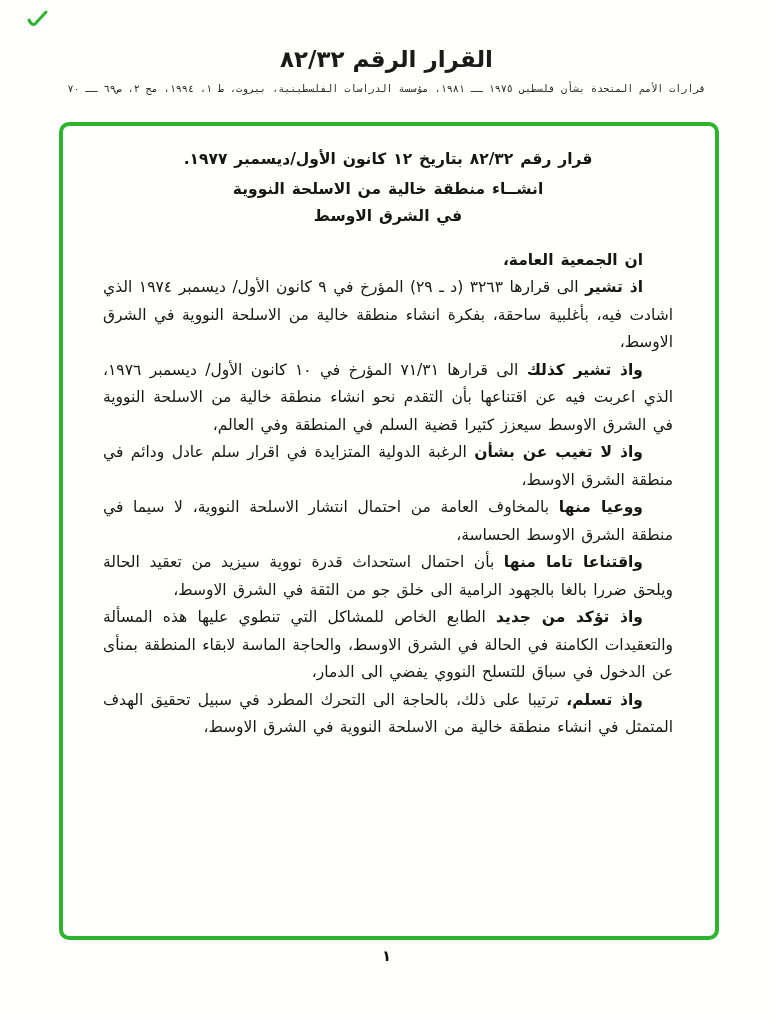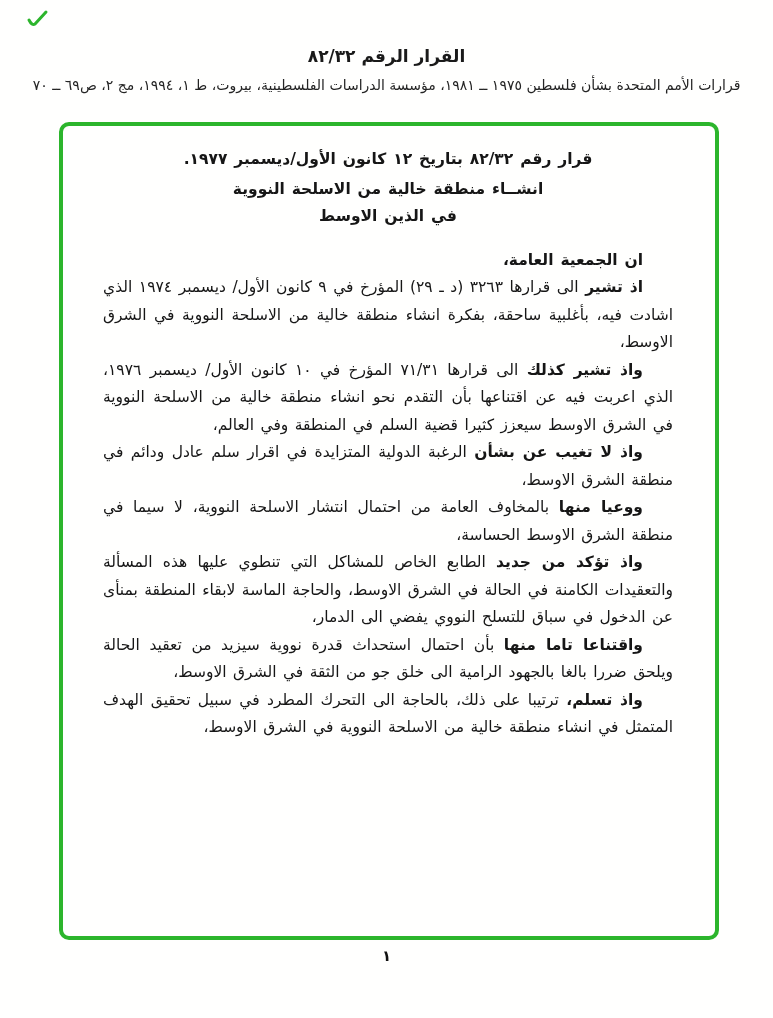--- a/index.html
+++ b/index.html
@@ -24,29 +24,30 @@
 
   .doc-header {
     position: absolute;
     top: 46px;
     left: 0;
     right: 0;
     text-align: center;
     direction: rtl;
   }
   .doc-title {
-    font-size: 17px;
+    font-size: 23px;
     font-weight: bold;
     color: #1a1a1a;
   }
   .source-line {
     margin-top: 11px;
-    font-size: 14px;
+    font-size: 10px;
     color: #242424;
     white-space: nowrap;
+    font-family: Liberation Mono, monospace;
   }
 
   .green-box {
     position: absolute;
     left: 59px;
     top: 122px;
     width: 660px;
     height: 818px;
     border: 4px solid #d946ef;
     border-radius: 10px;
@@ -107,21 +108,21 @@
   <div class="doc-header">
     <div class="doc-title">القرار الرقم ٨٢/٣٢</div>
     <div class="source-line">قرارات الأمم المتحدة بشأن فلسطين ١٩٧٥ ــ ١٩٨١، مؤسسة الدراسات الفلسطينية، بيروت، ط ١، ١٩٩٤، مج ٢، ص٦٩ ــ ٧٠</div>
   </div>
 
   <div class="green-box" style="border-color: rgb(44, 181, 44);">
     <div class="content">
 
       <div class="res-title">قرار رقم ٨٢/٣٢ بتاريخ ١٢ كانون الأول/ديسمبر ١٩٧٧.</div>
       <div class="res-sub">انشــاء منطقة خالية من الاسلحة النووية</div>
-      <div class="res-sub">في الذين الاوسط</div>
+      <div class="res-sub">في الشرق الاوسط</div>
 
       <p class="opening">ان الجمعية العامة،</p>
 
       <p class="para">
         <b class="lead">اذ تشير</b>
         <span>الى قرارها ٣٢٦٣ (د ـ ٢٩) المؤرخ في ٩ كانون الأول/ ديسمبر ١٩٧٤ الذي اشادت فيه، بأغلبية ساحقة، بفكرة انشاء منطقة خالية من الاسلحة النووية في الشرق الاوسط،</span>
       </p>
 
 
       <p class="para">
@@ -133,27 +134,27 @@
         <b class="lead">واذ لا تغيب عن بشأن</b>
         <span>الرغبة الدولية المتزايدة في اقرار سلم عادل ودائم في منطقة الشرق الاوسط،</span>
       </p>
 
       <p class="para">
         <b class="lead">ووعيا منها</b>
         <span>بالمخاوف العامة من احتمال انتشار الاسلحة النووية، لا سيما في منطقة الشرق الاوسط الحساسة،</span>
       </p>
 
       <p class="para">
-        <b class="lead">واذ تؤكد من جديد</b>
-        <span>الطابع الخاص للمشاكل التي تنطوي عليها هذه المسألة والتعقيدات الكامنة في الحالة في الشرق الاوسط، والحاجة الماسة لابقاء المنطقة بمنأى عن الدخول في سباق للتسلح النووي يفضي الى الدمار،</span>
+        <b class="lead">واقتناعا تاما منها</b>
+        <span>بأن احتمال استحداث قدرة نووية سيزيد من تعقيد الحالة ويلحق ضررا بالغا بالجهود الرامية الى خلق جو من الثقة في الشرق الاوسط،</span>
       </p>
 
       <p class="para">
-        <b class="lead">واقتناعا تاما منها</b>
-        <span>بأن احتمال استحداث قدرة نووية سيزيد من تعقيد الحالة ويلحق ضررا بالغا بالجهود الرامية الى خلق جو من الثقة في الشرق الاوسط،</span>
+        <b class="lead">واذ تؤكد من جديد</b>
+        <span>الطابع الخاص للمشاكل التي تنطوي عليها هذه المسألة والتعقيدات الكامنة في الحالة في الشرق الاوسط، والحاجة الماسة لابقاء المنطقة بمنأى عن الدخول في سباق للتسلح النووي يفضي الى الدمار،</span>
       </p>
 
       <p class="para">
         <b class="lead">واذ تسلم،</b>
         <span>ترتيبا على ذلك، بالحاجة الى التحرك المطرد في سبيل تحقيق الهدف المتمثل في انشاء منطقة خالية من الاسلحة النووية في الشرق الاوسط،</span>
       </p>
 
 
     </div>
   </div>

